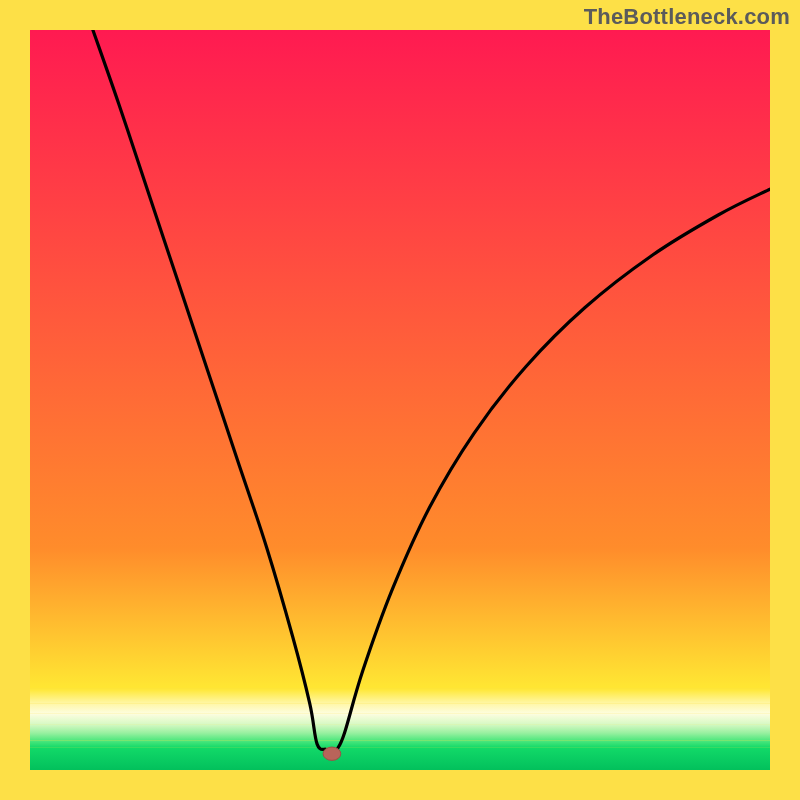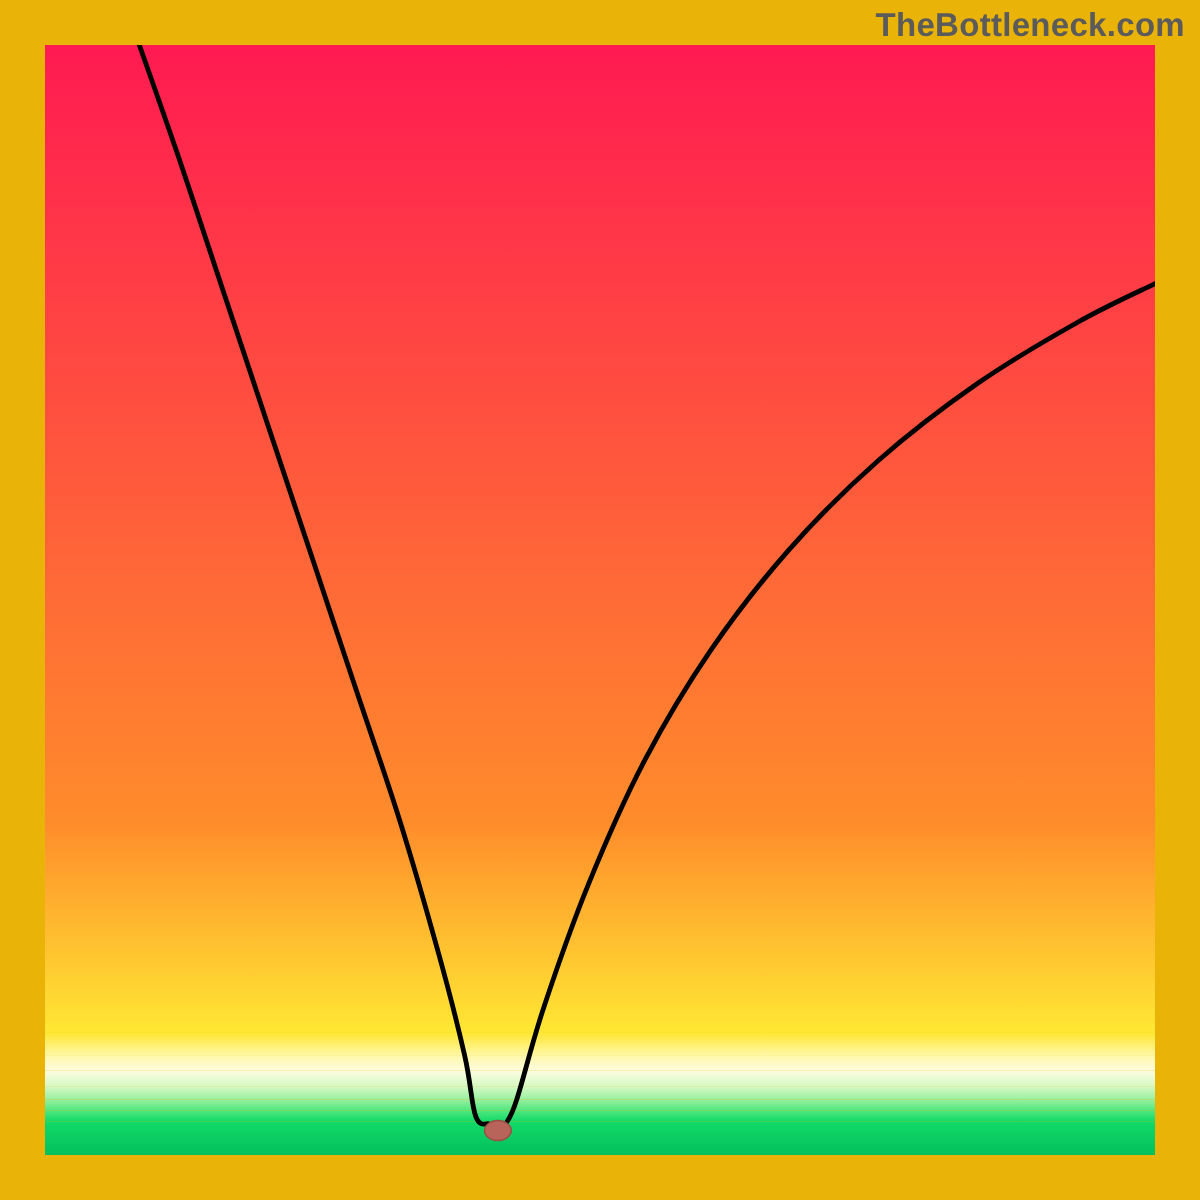--- a/index.html
+++ b/index.html
@@ -10,21 +10,21 @@
     background: #000000;
     overflow: hidden;
     font-family: Arial, Helvetica, sans-serif;
   }
   .frame {
     position: absolute;
     top: 0;
     left: 0;
     width: 800px;
     height: 800px;
-    background: #eab308;
+    background: #fde047;
   }
   .watermark {
     position: absolute;
     top: 4px;
     right: 10px;
     color: #5b5b5b;
     font-size: 22px;
     font-weight: 600;
     letter-spacing: 0.2px;
     z-index: 10;

